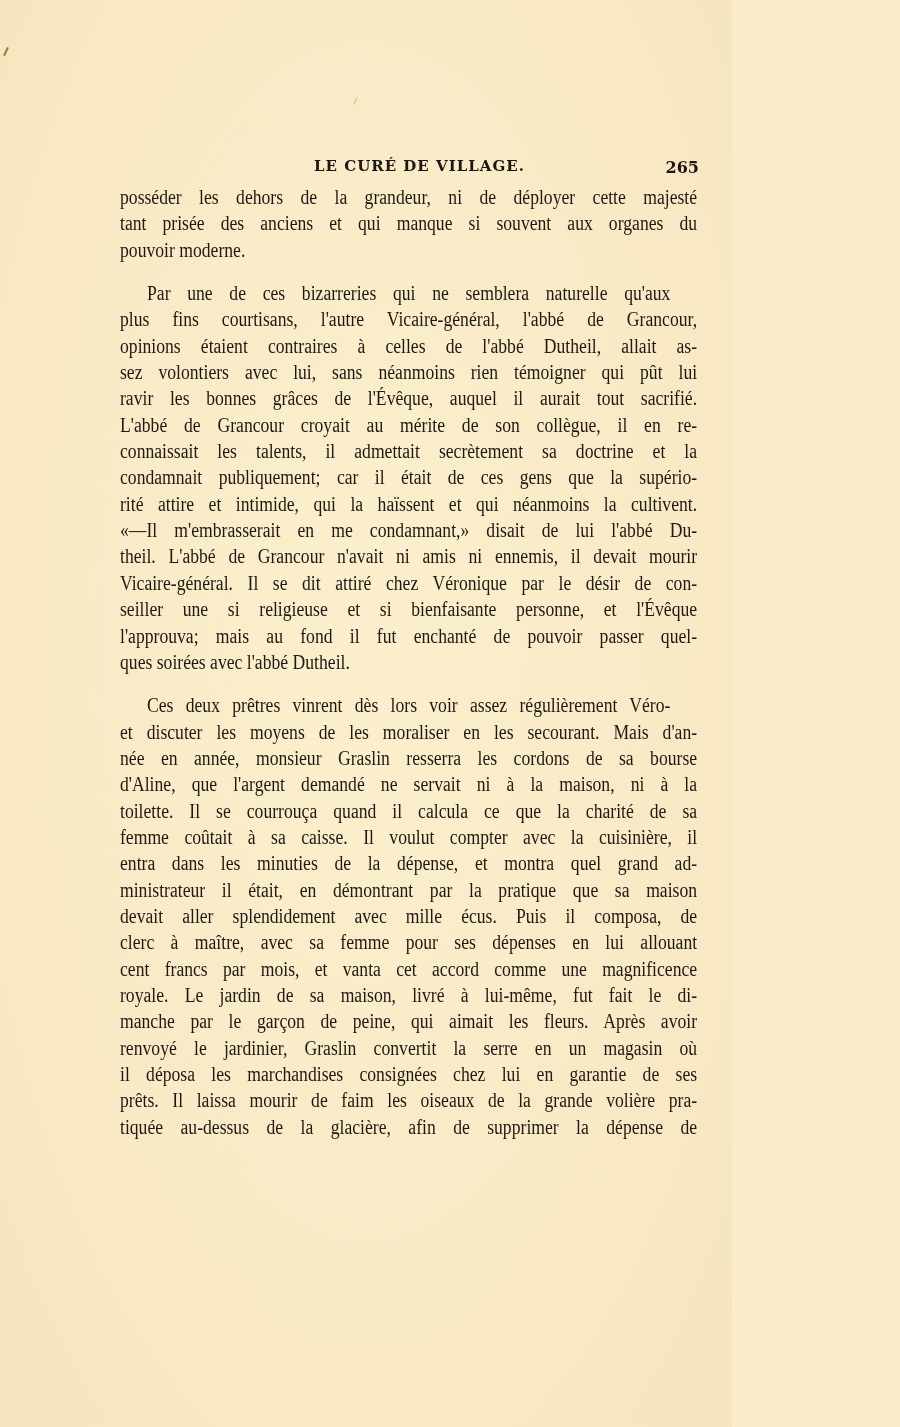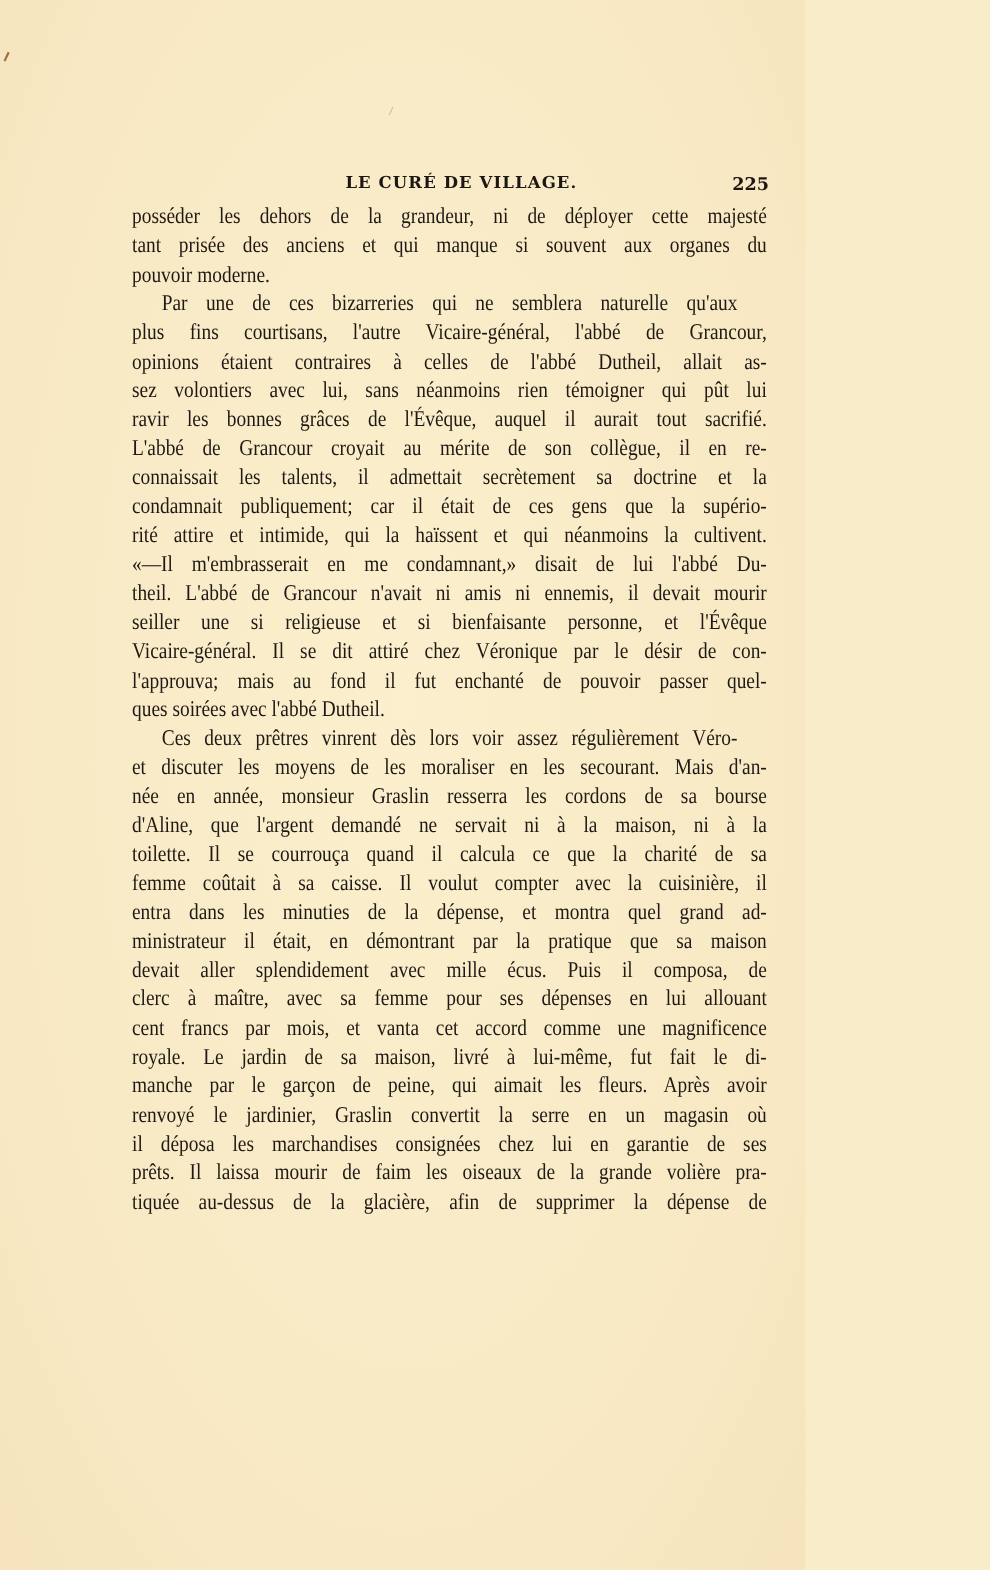--- a/index.html
+++ b/index.html
@@ -75,20 +75,21 @@
       text-align-last: justify;
       white-space: nowrap;
       height: 26.35px;
       transform-origin: left center;
     }
     .para .line.last {
       text-align-last: left;
     }
     .para .line.indent {
       padding-left: 27px;
+      margin-top: 17px;
     }
     .line-inner {
       display: block;
       transform: scaleX(0.86);
       transform-origin: left center;
       width: 116.3%;
       text-align: justify;
       text-align-last: justify;
     }
     .line.last .line-inner {
@@ -100,21 +101,21 @@
   </style>
 </head>
 <body>
 
 <div class="page">
   <div class="mark"></div>
   <div class="mark2"></div>
 
   <div class="header">
     <span class="running-title">LE CURÉ DE VILLAGE.</span>
-    <span class="page-number">225</span>
+    <span class="page-number">265</span>
   </div>
 
   <div class="text-block">
     <div class="para">
       <span class="line">
           <span class="line-inner">posséder les dehors de la grandeur, ni de déployer cette majesté</span>
         </span>
       <span class="line">
           <span class="line-inner">tant prisée des anciens et qui manque si souvent aux organes du</span>
         </span>
@@ -151,24 +152,24 @@
       <span class="line">
           <span class="line-inner">rité attire et intimide, qui la haïssent et qui néanmoins la cultivent.</span>
         </span>
       <span class="line">
           <span class="line-inner">«—Il m'embrasserait en me condamnant,» disait de lui l'abbé Du-</span>
         </span>
       <span class="line">
           <span class="line-inner">theil. L'abbé de Grancour n'avait ni amis ni ennemis, il devait mourir</span>
         </span>
       <span class="line">
+          <span class="line-inner">Vicaire-général. Il se dit attiré chez Véronique par le désir de con-</span>
+        </span>
+      <span class="line">
           <span class="line-inner">seiller une si religieuse et si bienfaisante personne, et l'Évêque</span>
-        </span>
-      <span class="line">
-          <span class="line-inner">Vicaire-général. Il se dit attiré chez Véronique par le désir de con-</span>
         </span>
       <span class="line">
           <span class="line-inner">l'approuva; mais au fond il fut enchanté de pouvoir passer quel-</span>
         </span>
       <span class="line last">
           <span class="line-inner">ques soirées avec l'abbé Dutheil.</span>
         </span>
     </div>
 
     <div class="para">

